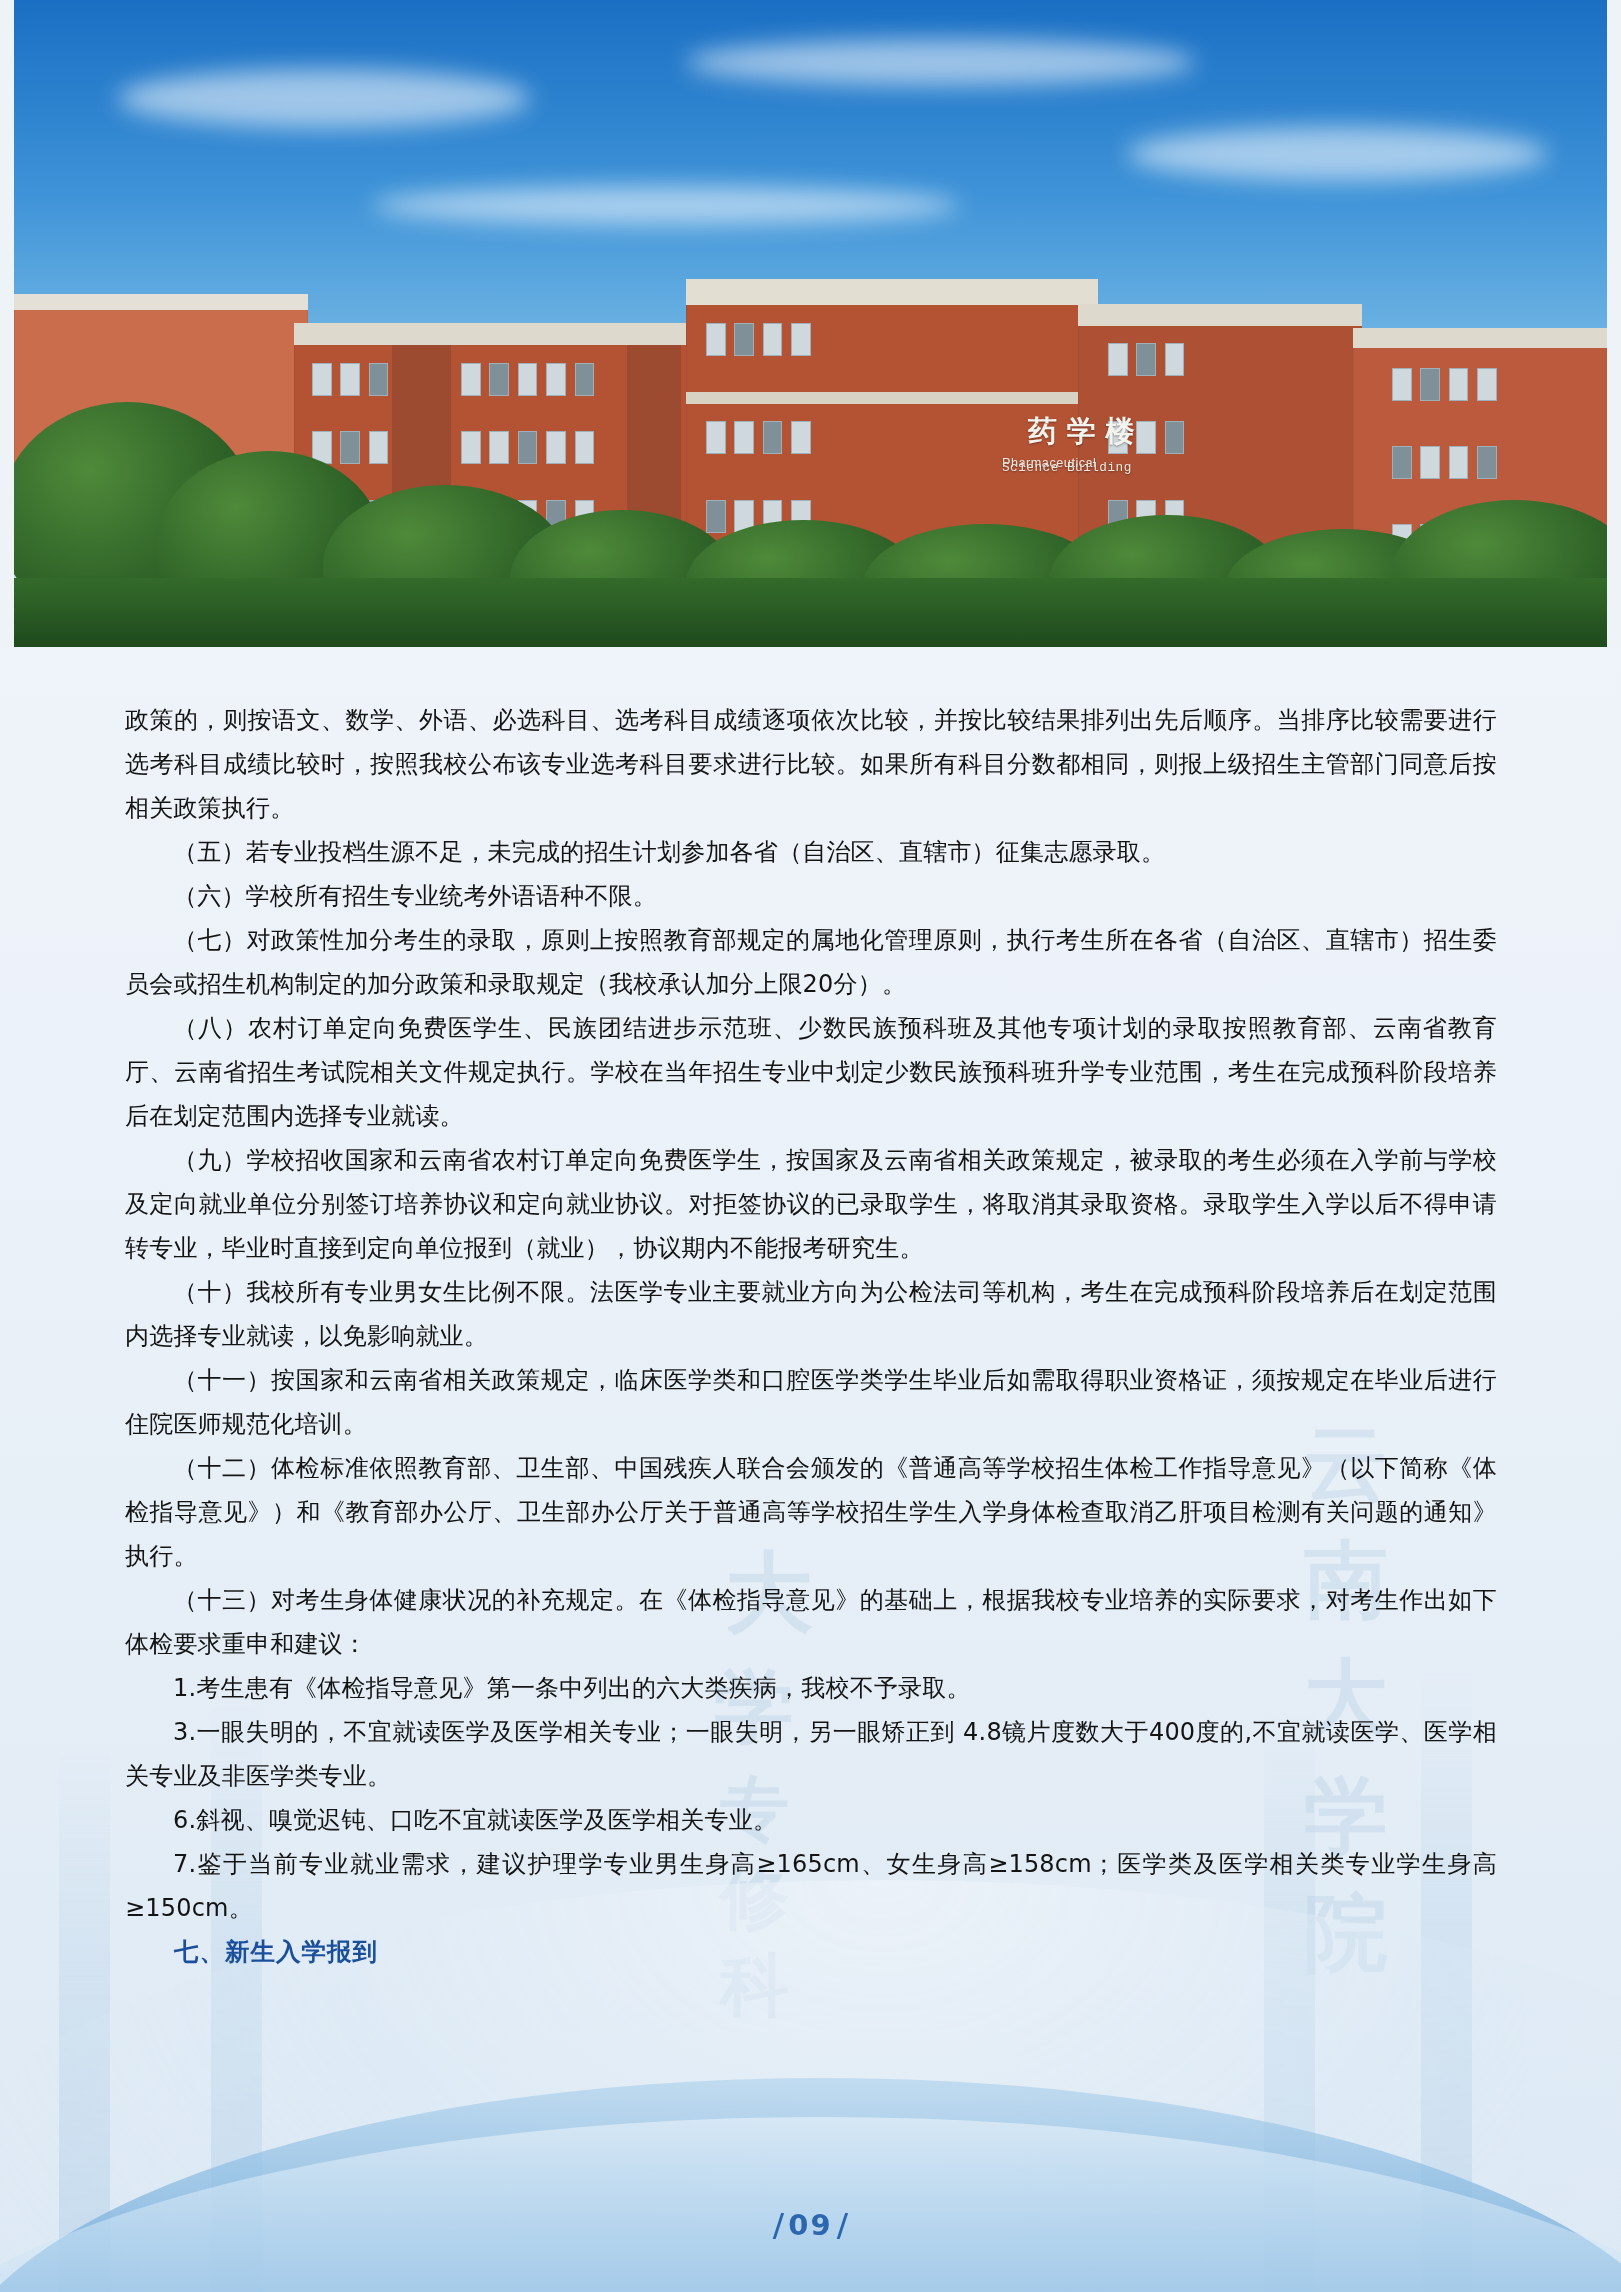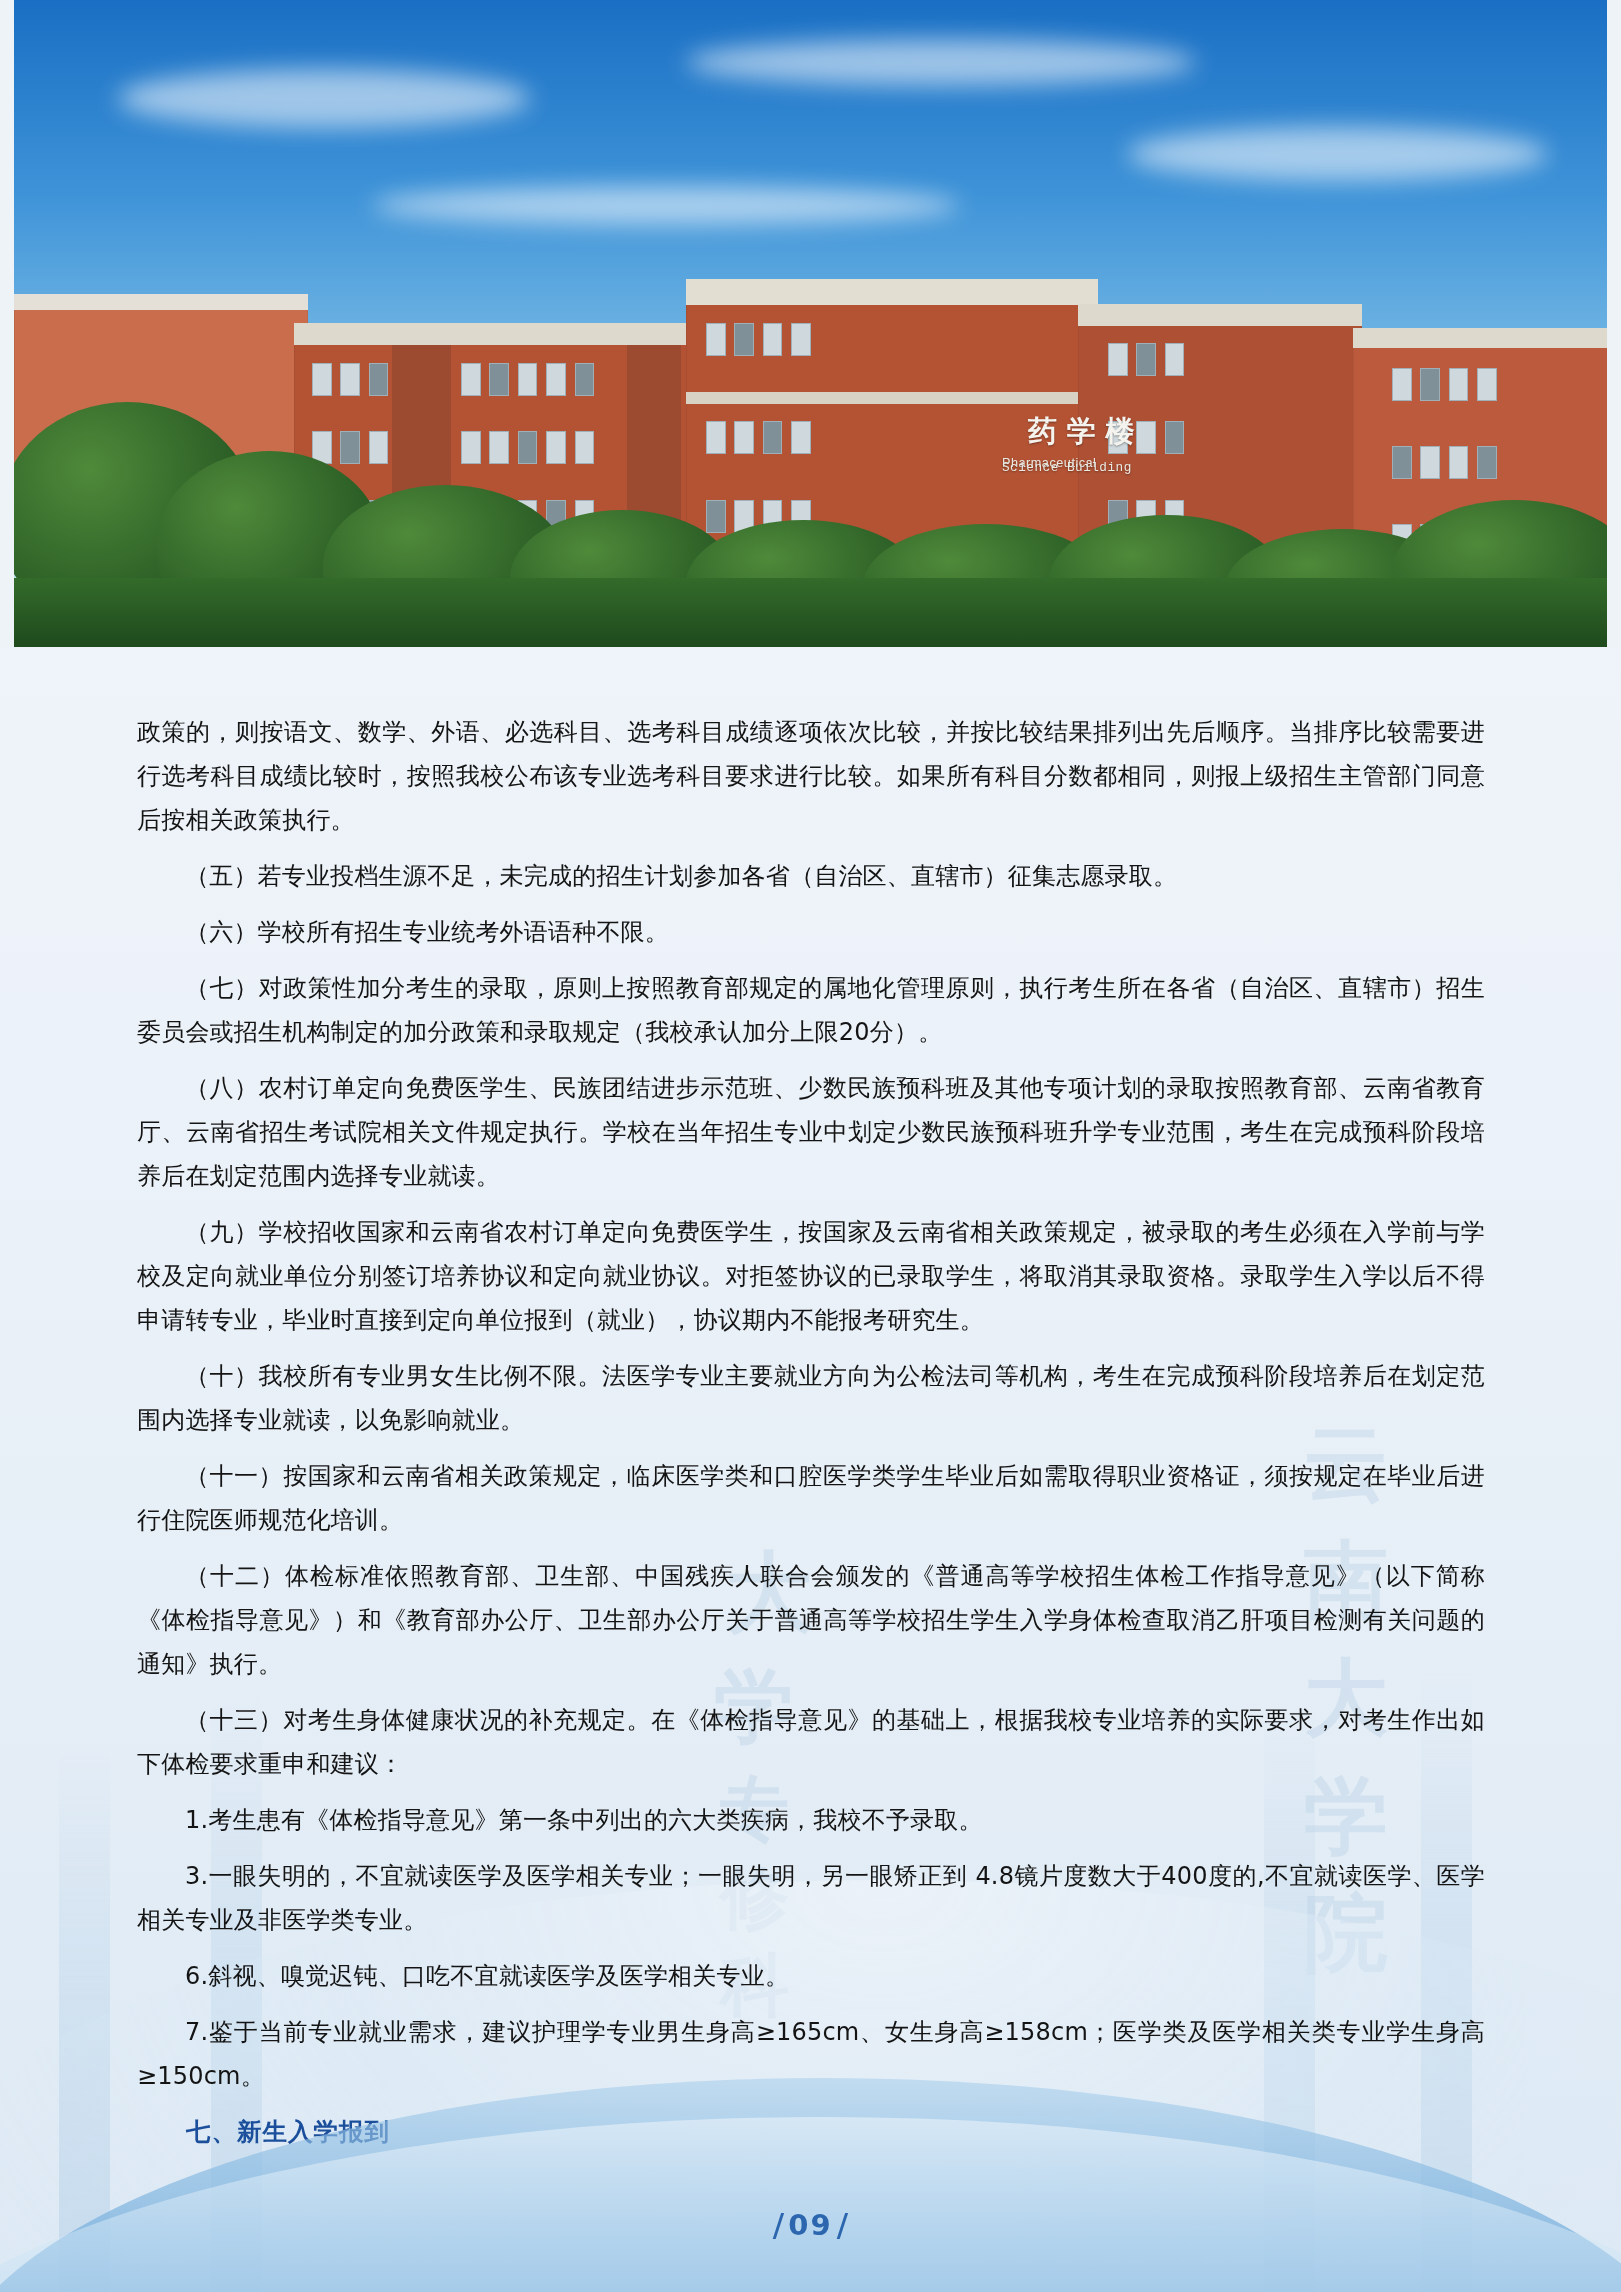--- a/index.html
+++ b/index.html
@@ -158,21 +158,21 @@
     top: 698px;
     width: 1372px;
     color: #141414;
     font-size: 24px;
     line-height: 44px;
     font-family: "DejaVu Sans", "Liberation Sans", sans-serif;
     text-align: justify;
     letter-spacing: 0.2px;
   }
   .content p {
-    margin: 12px;
+    margin: 0;
   }
   .indent {
     text-indent: 2em;
   }
   .section-head {
     color: #1b4f9c;
     font-weight: bold;
     text-indent: 2em;
     font-size: 24.5px;
     letter-spacing: 1px;

